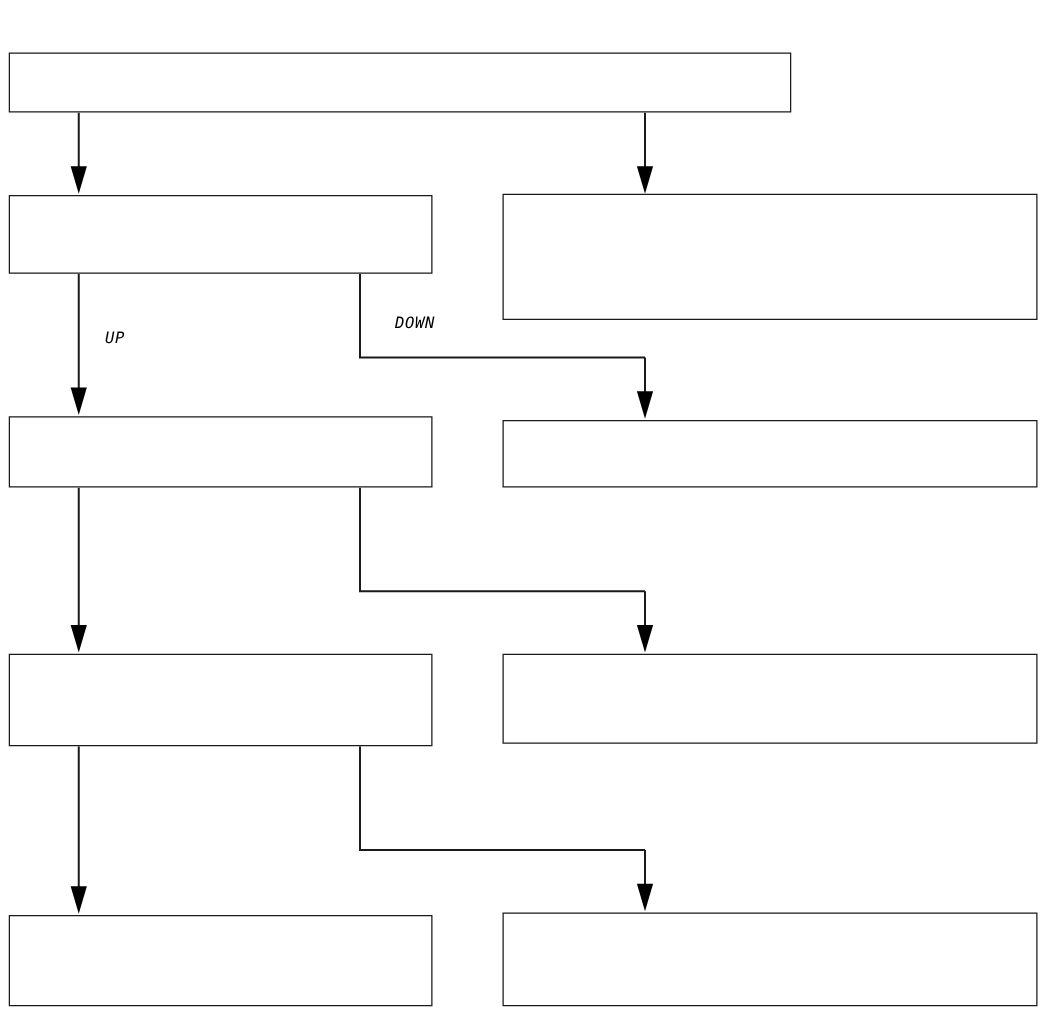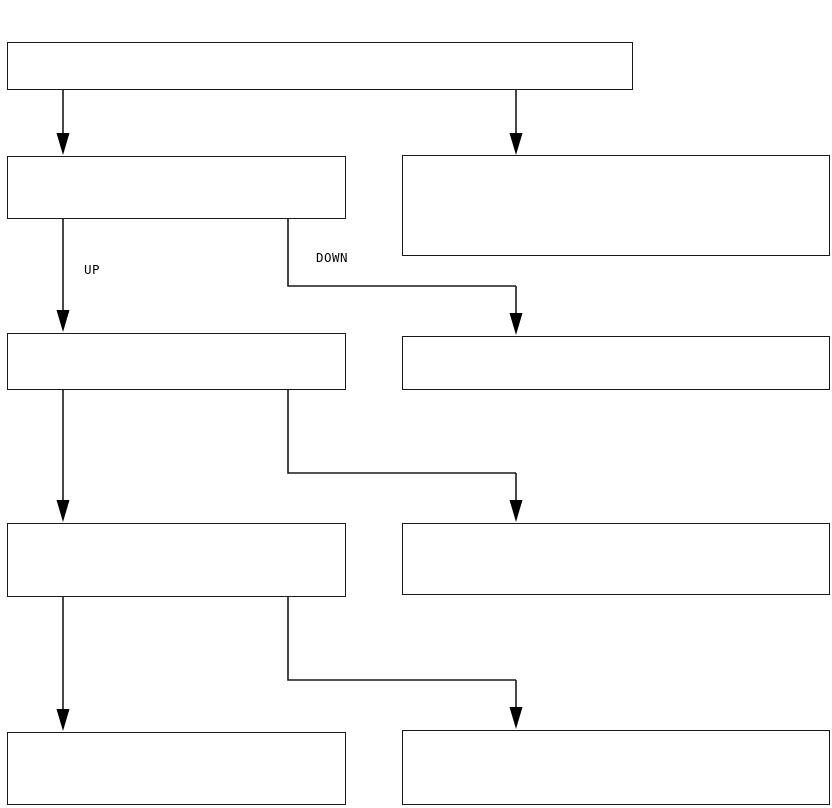--- a/index.html
+++ b/index.html
@@ -10,20 +10,21 @@
   }
   body {
     font-family: "DejaVu Sans Mono", "Liberation Mono", monospace;
   }
   #canvas {
     position: relative;
     width: 832px;
     height: 808px;
     background: #ffffff;
     overflow: hidden;
+    font-style: italic;
   }
   .node {
     position: absolute;
     box-sizing: border-box;
     border: 1.5px solid #1a1a1a;
     background: #ffffff;
     display: flex;
     align-items: center;
     justify-content: center;
     text-align: center;

